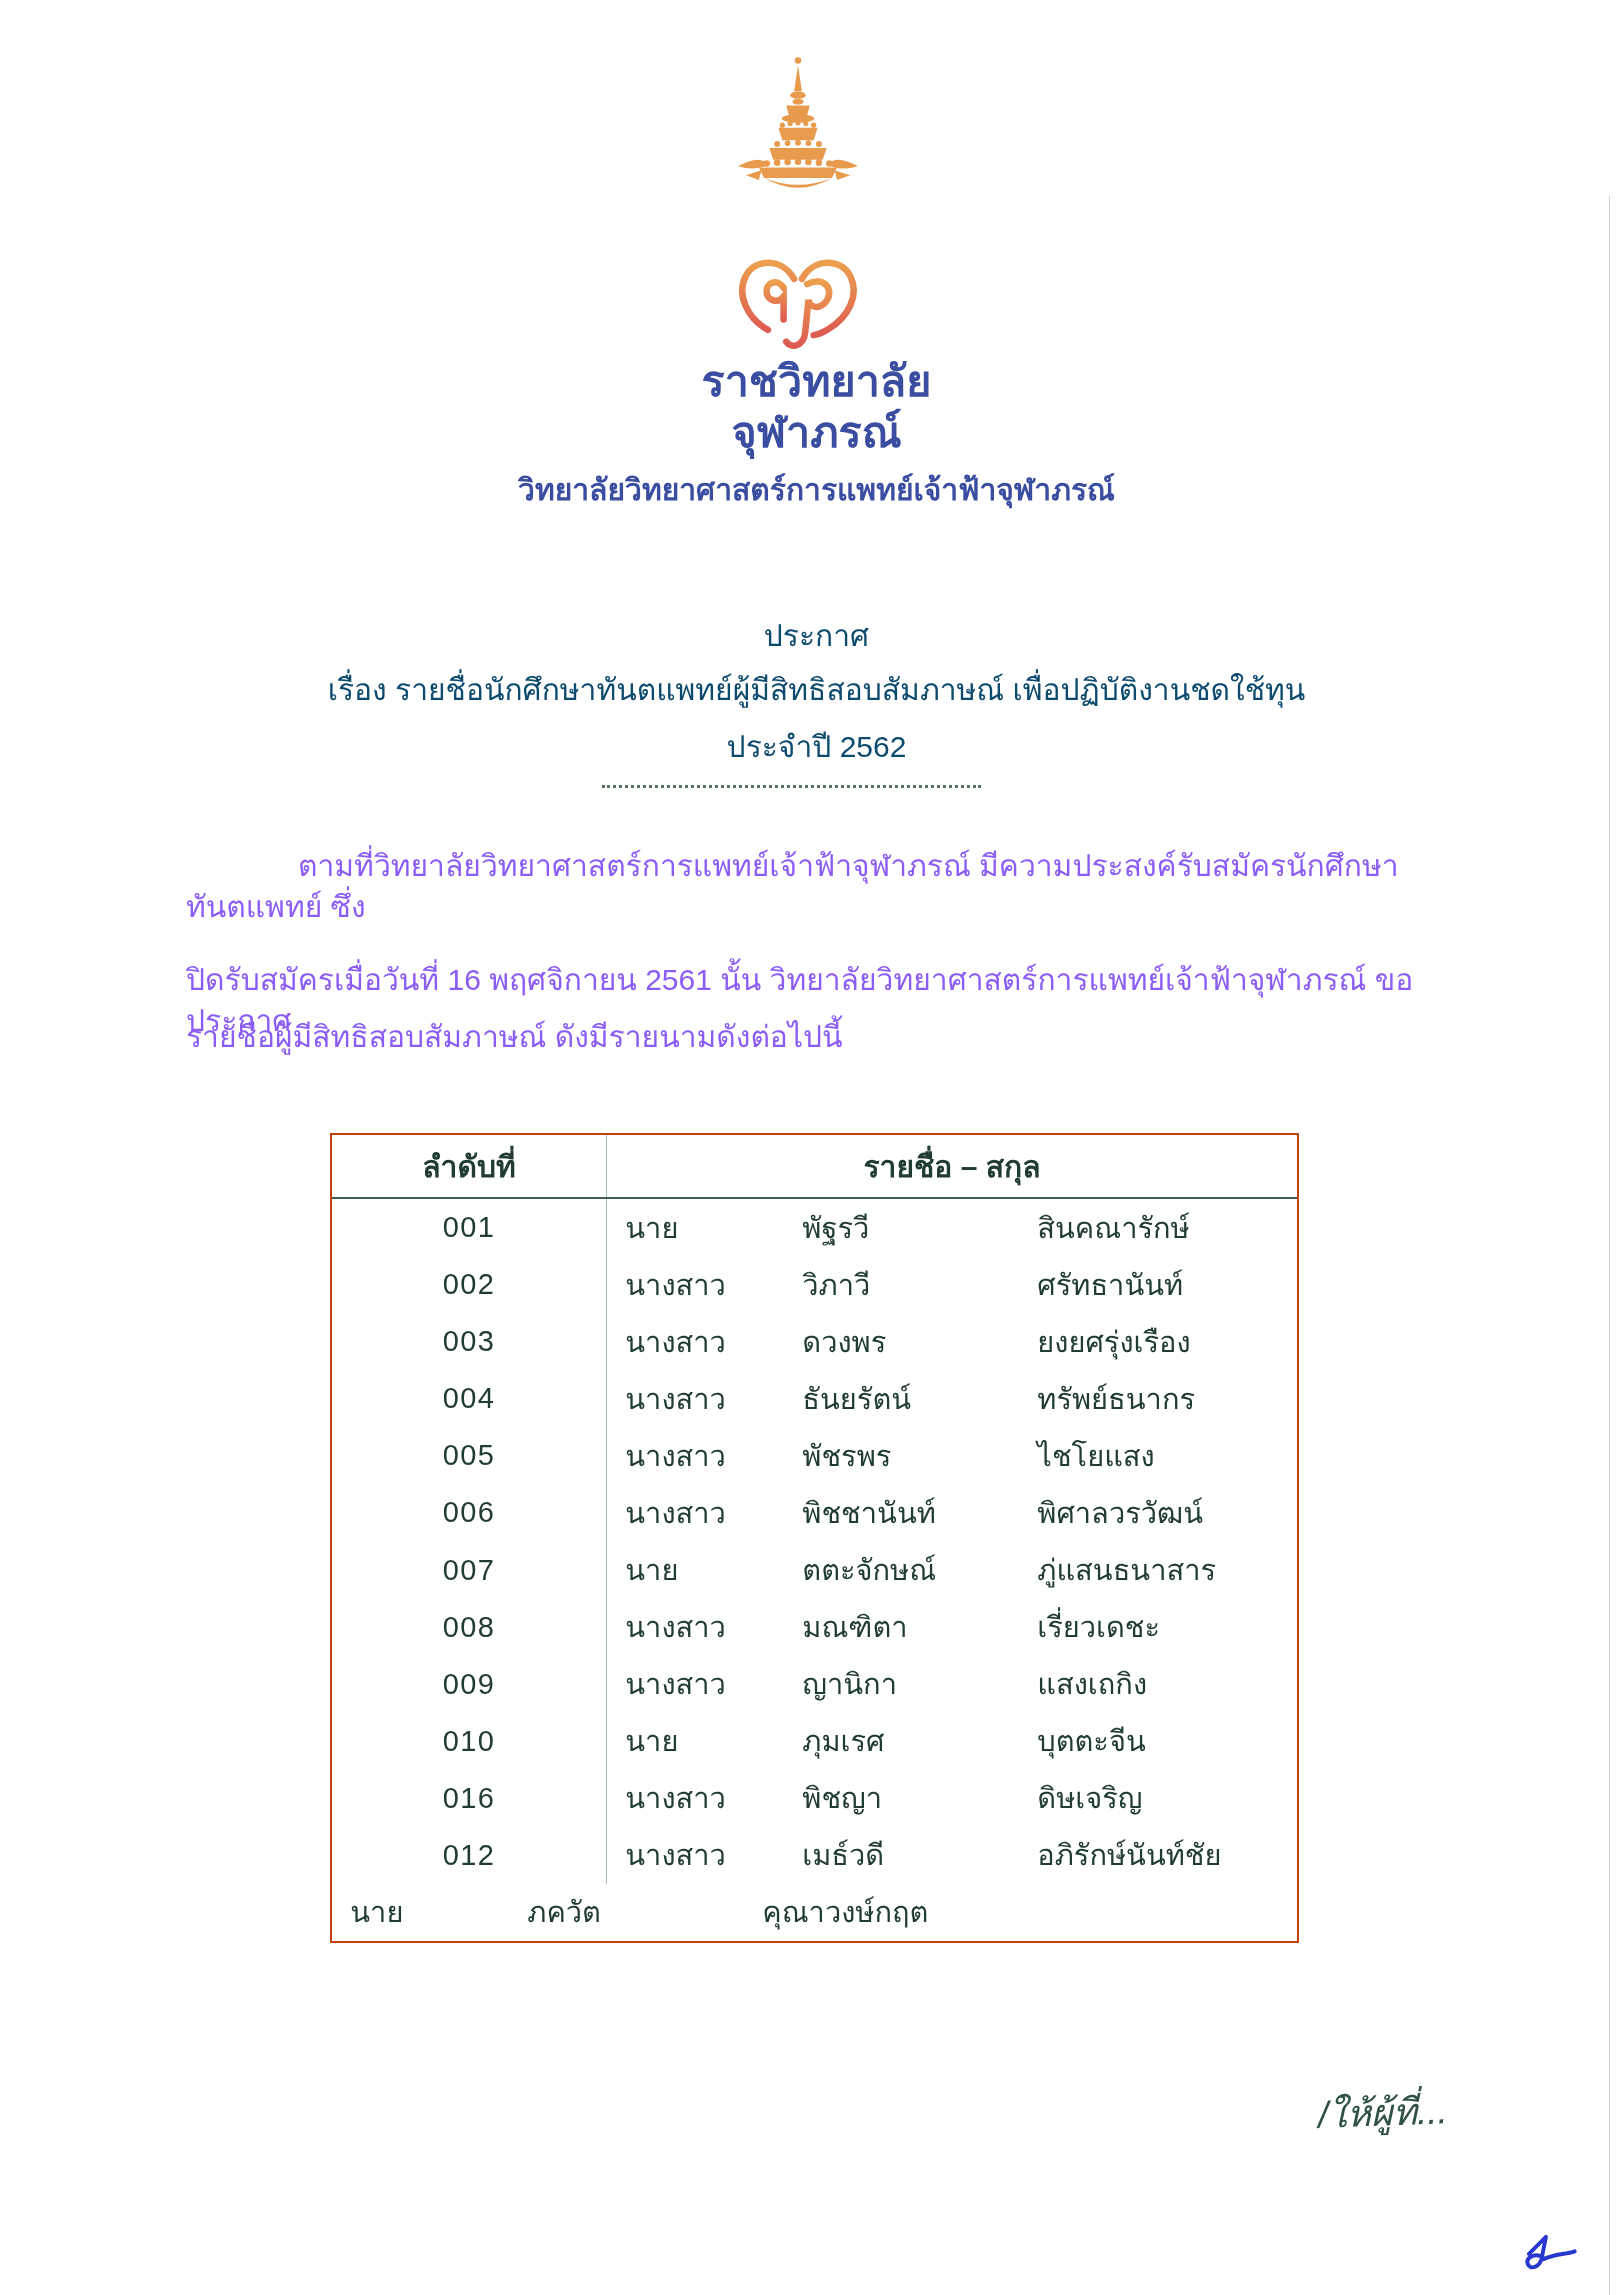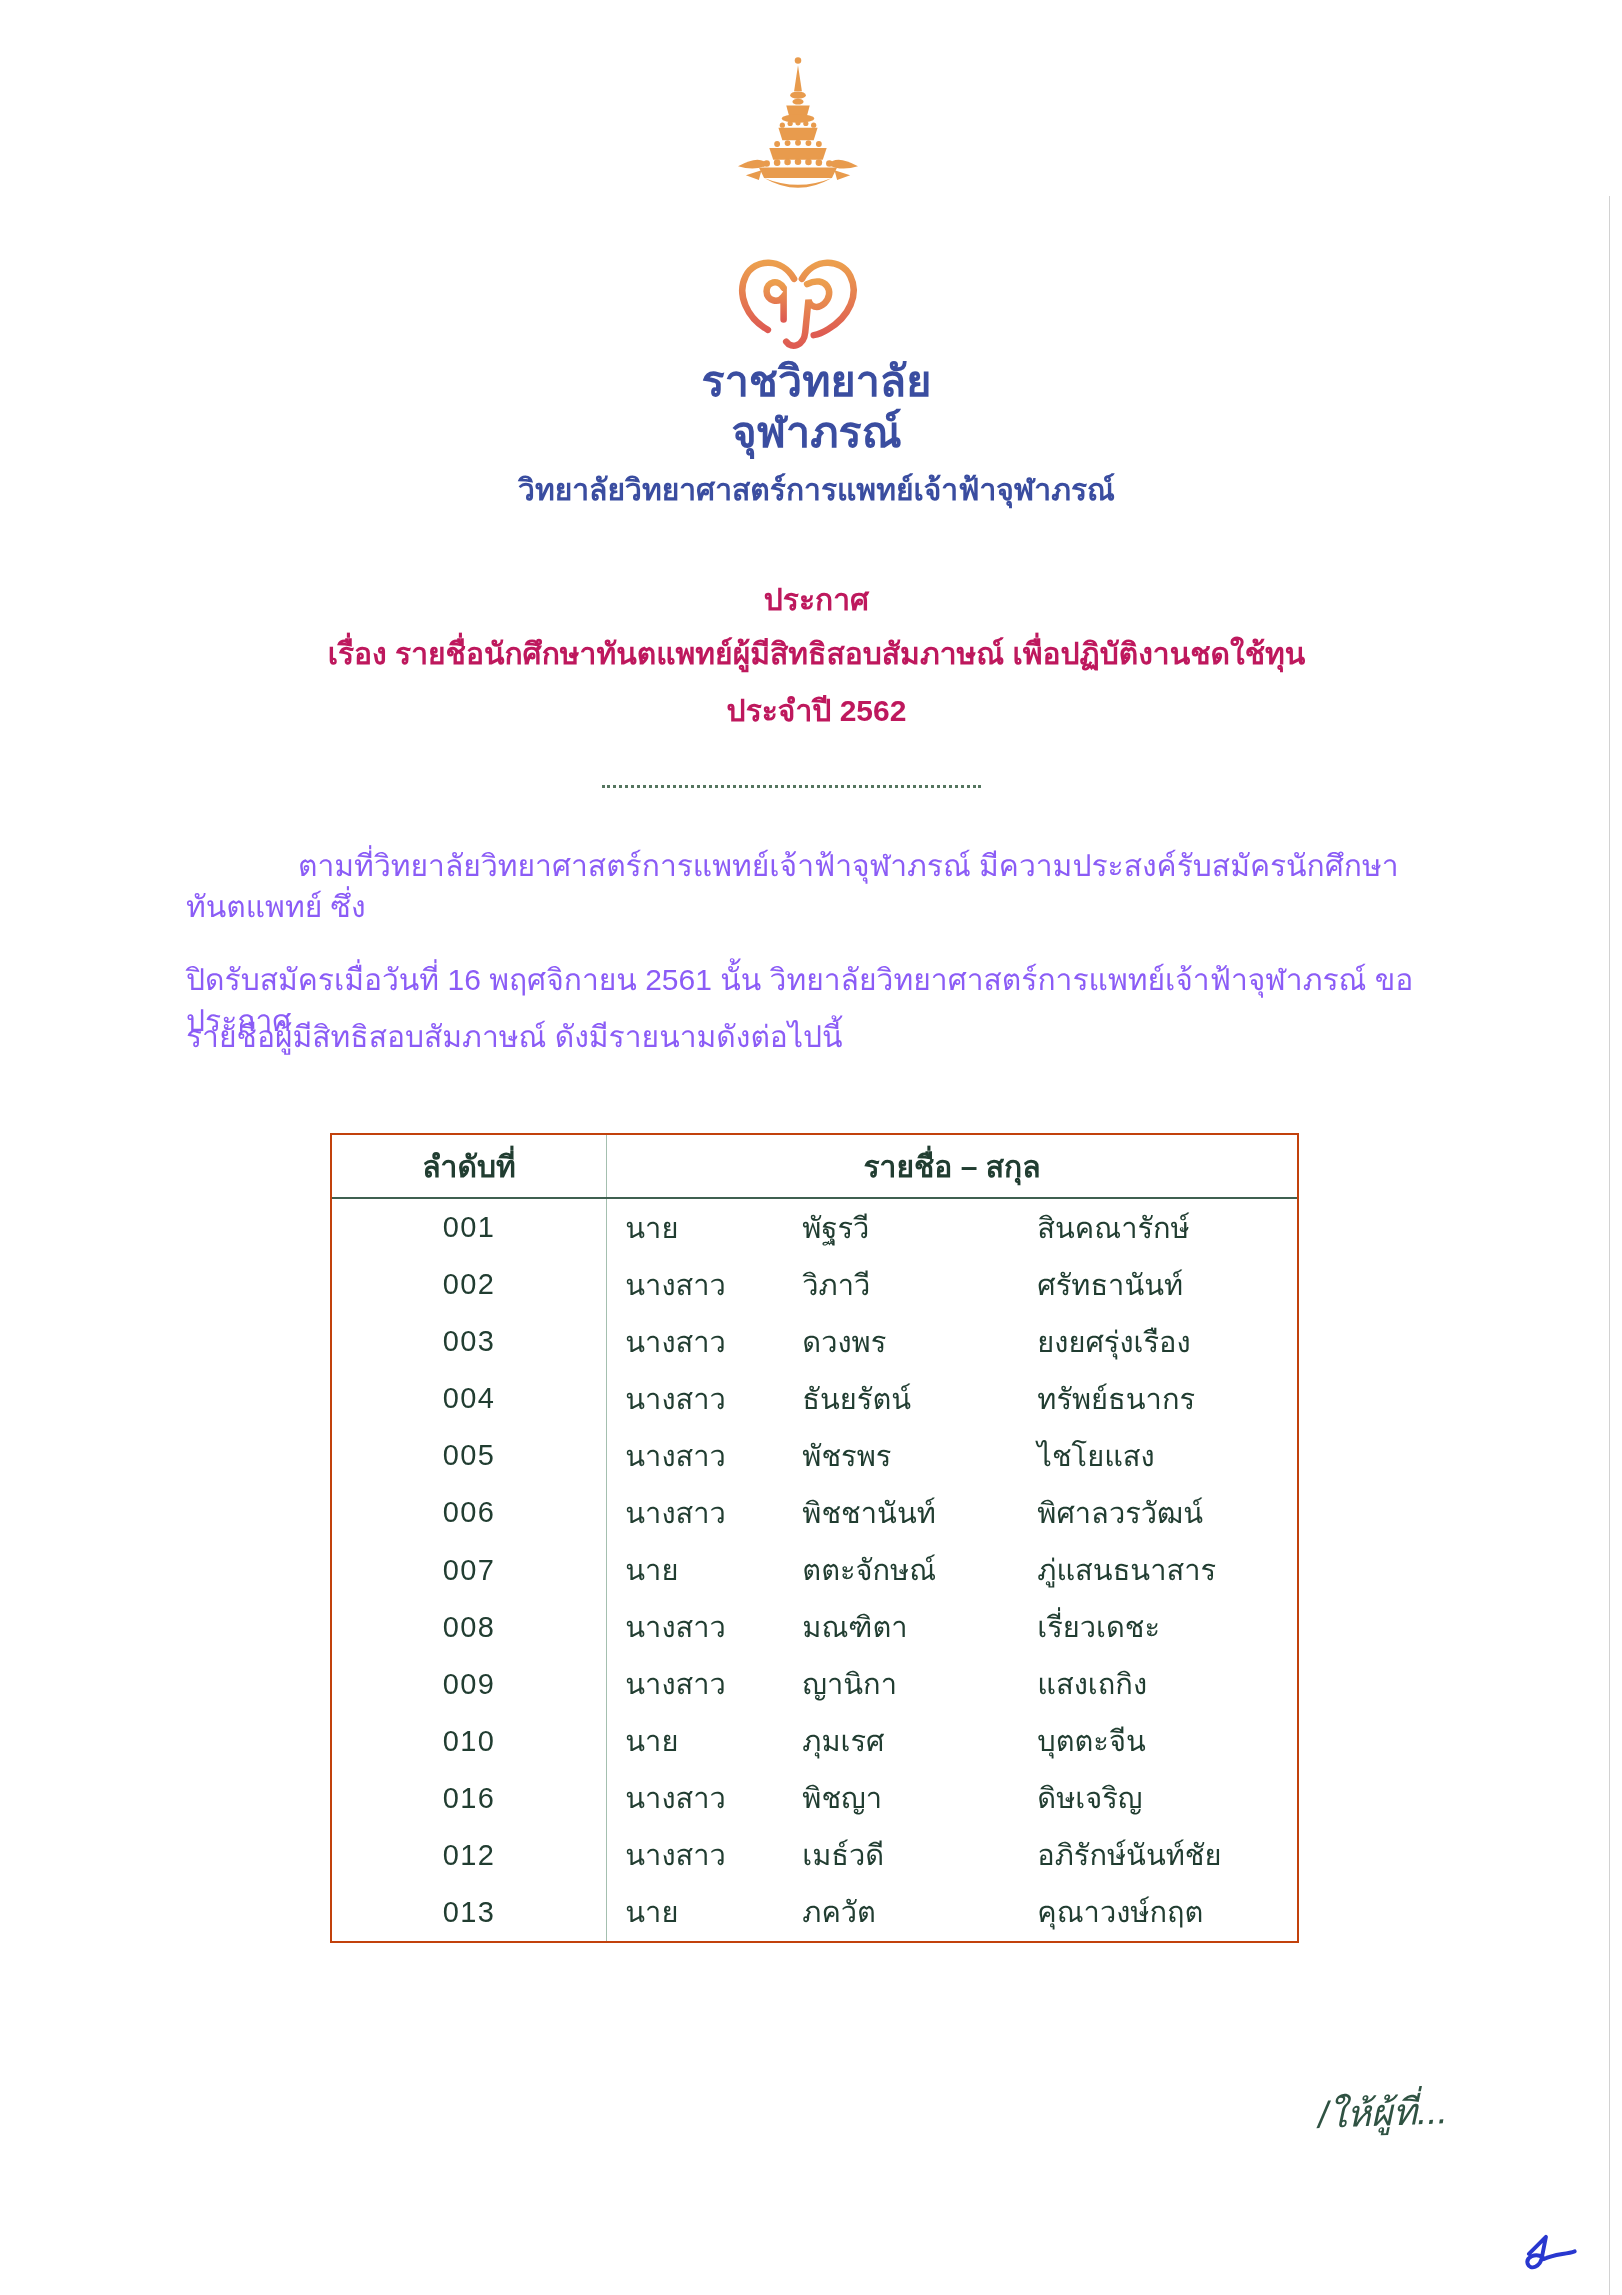--- a/index.html
+++ b/index.html
@@ -12,21 +12,21 @@
   .abs{position:absolute;}
   .centered{left:0;right:0;text-align:center;padding-left:10px;}
   
   .crown{left:726px;top:56px;width:144px;height:150px;}
   .monogram{left:726px;top:250px;width:144px;height:110px;}
   .org-line{font-weight:bold;color:#3a4da0;font-size:43px;line-height:46px;}
   .org1{top:358px;}
   .org2{top:409px;}
   .org-sub{top:466px;font-weight:bold;color:#3a4da0;font-size:30px;}
   
-  .green-head{font-weight:bold;color:#be185d;font-size:30px;}
+  .green-head{font-weight:normal;color:#0c4a6e;font-size:30px;margin-top:36px;}
   .h-prakat{top:576px;}
   .h-subject{top:630px;}
   .h-year{top:687px;}
   .divider{left:602px;top:785px;width:379px;height:0;border-top:3.3px dotted #55755f;}
   
   .pline{left:186px;width:1259px;font-size:30px;color:#8b5cf6;line-height:41px;}
   .pl0{top:845px;text-indent:112px;}
   .pl1{top:902px;}
   .pl2{top:959px;}
   .pl3{top:1016px;}
@@ -235,21 +235,20 @@
     <div class="trow">
       <div class="c1">012</div>
       <div class="c2">
         <span>นางสาว</span>
         <span>เมธ์วดี</span>
         <span>อภิรักษ์นันท์ชัย</span>
       </div>
     </div>
 
     <div class="trow">
-      <div class="c1">013</div>
       <div class="c2">
         <span>นาย</span>
         <span>ภควัต</span>
         <span>คุณาวงษ์กฤต</span>
       </div>
     </div>
   </div>
   </div>
 
   <div class="abs handnote">/ให้ผู้ที่...</div>

